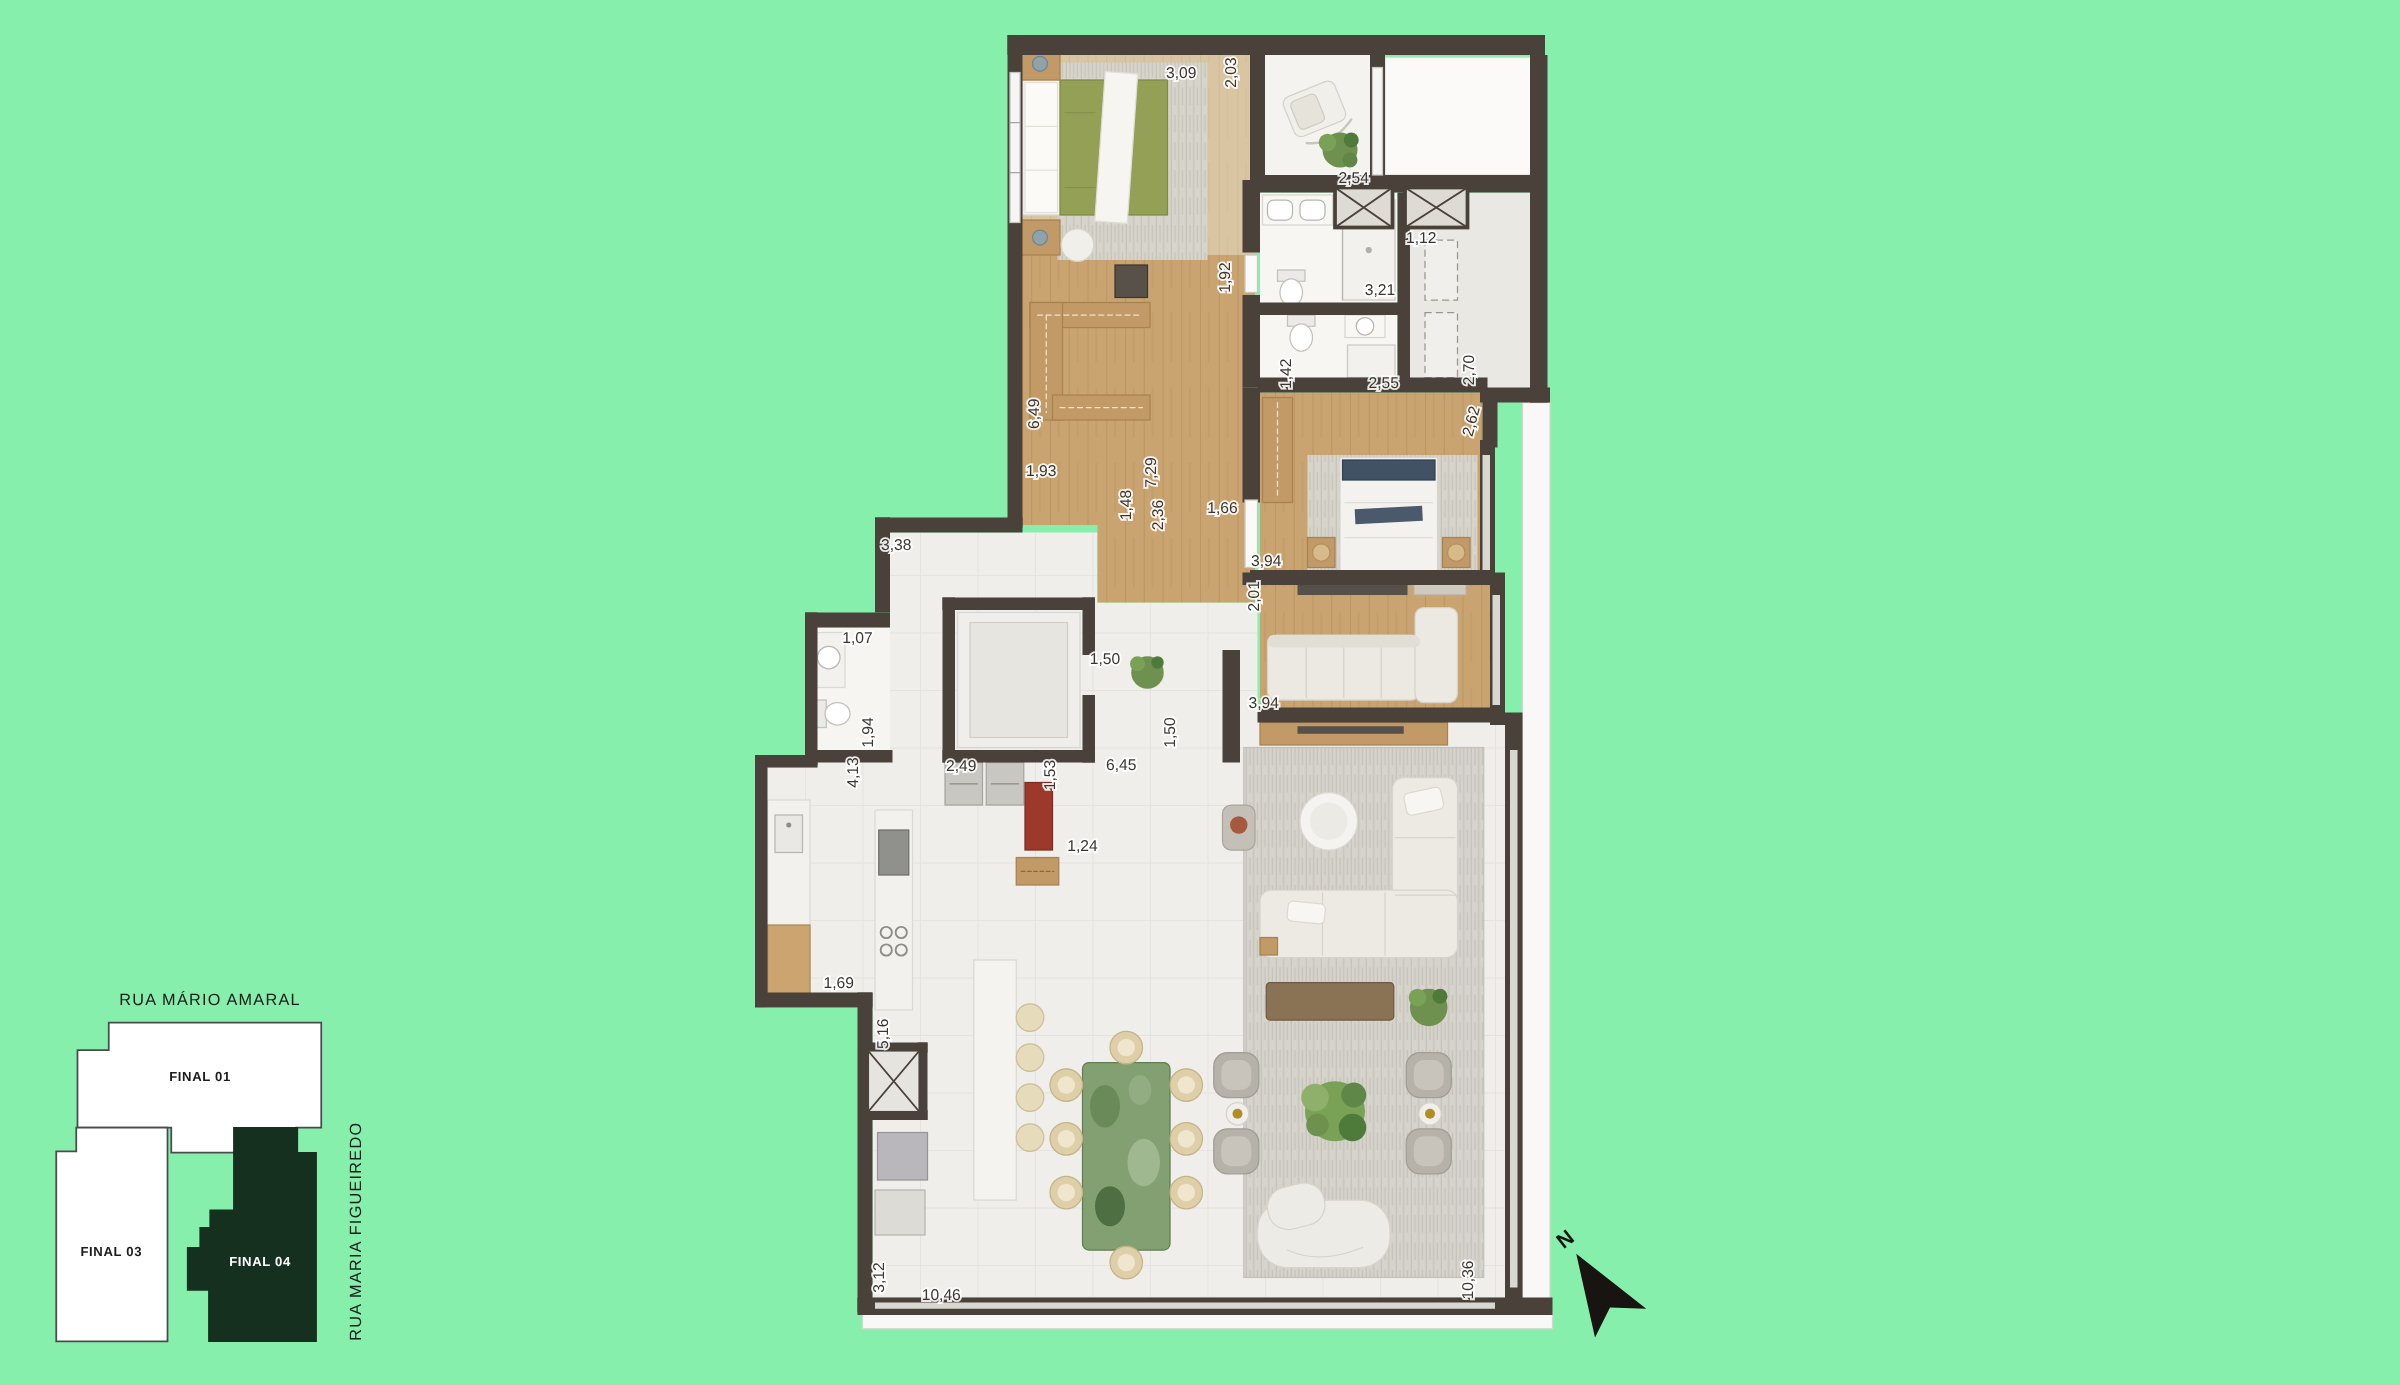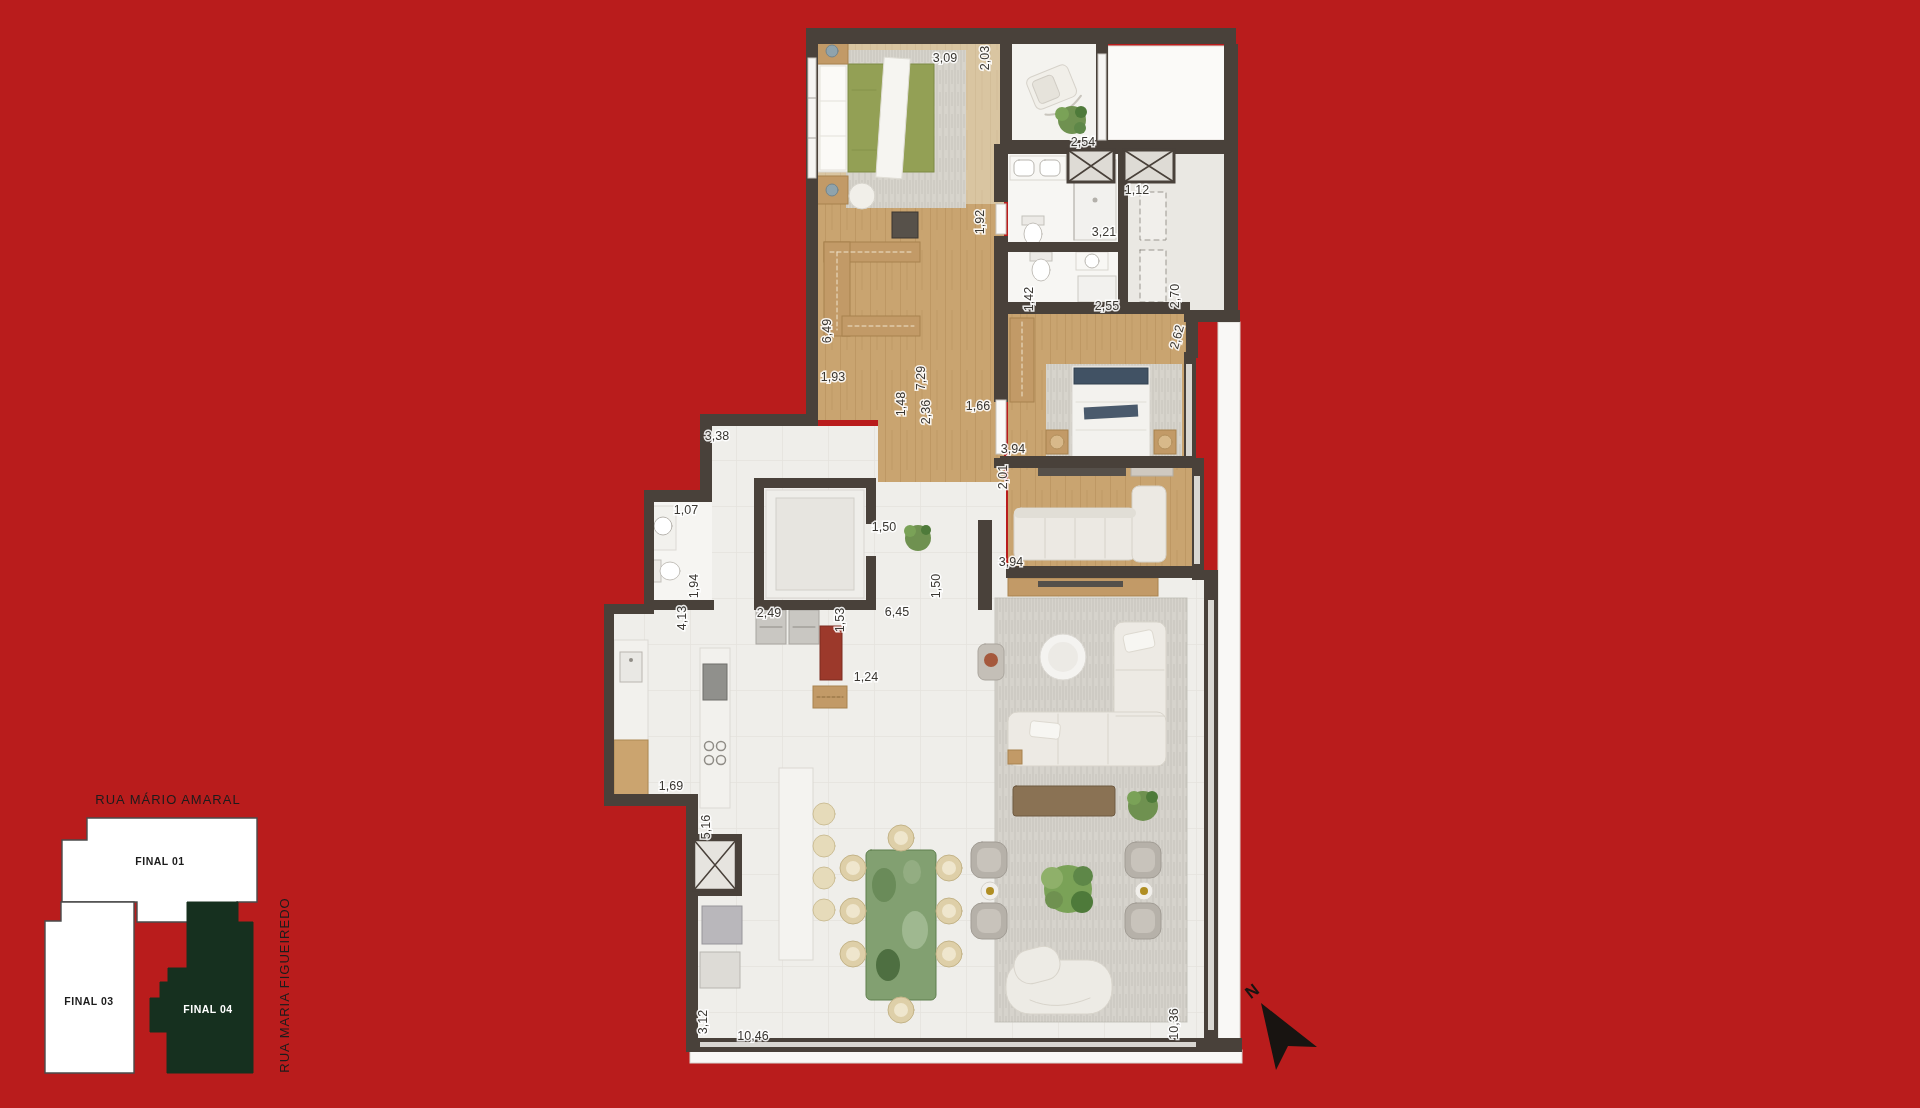--- a/index.html
+++ b/index.html
@@ -1,16 +1,16 @@
 <!DOCTYPE html>
 <html><head>
 <meta charset="utf-8">
 <style>
   html,body{margin:0;padding:0;background:#ffffff;}
-  .stage{position:relative;width:1920px;height:1108px;background:#b91c1c;overflow:hidden;
+  .stage{position:relative;width:1920px;height:1108px;background:#86efac;overflow:hidden;
          font-family:"Liberation Sans",sans-serif;}
   svg{position:absolute;left:0;top:0;}
   text{font-family:"Liberation Sans",sans-serif;}
   .dim{font-size:12.5px;fill:#3a3732;paint-order:stroke;stroke:rgba(255,255,255,.88);stroke-width:3px;
        text-anchor:middle;}
   .kp-street{font-size:13px;letter-spacing:1px;fill:#1c1c1c;text-anchor:middle;}
   .kp-unit{font-size:10.5px;font-weight:bold;letter-spacing:.5px;fill:#1c1c1c;text-anchor:middle;}
   .kp-unit.inv{fill:#ffffff;}
   .north-n{font-size:17px;font-weight:bold;fill:#181411;text-anchor:middle;}
 </style>

